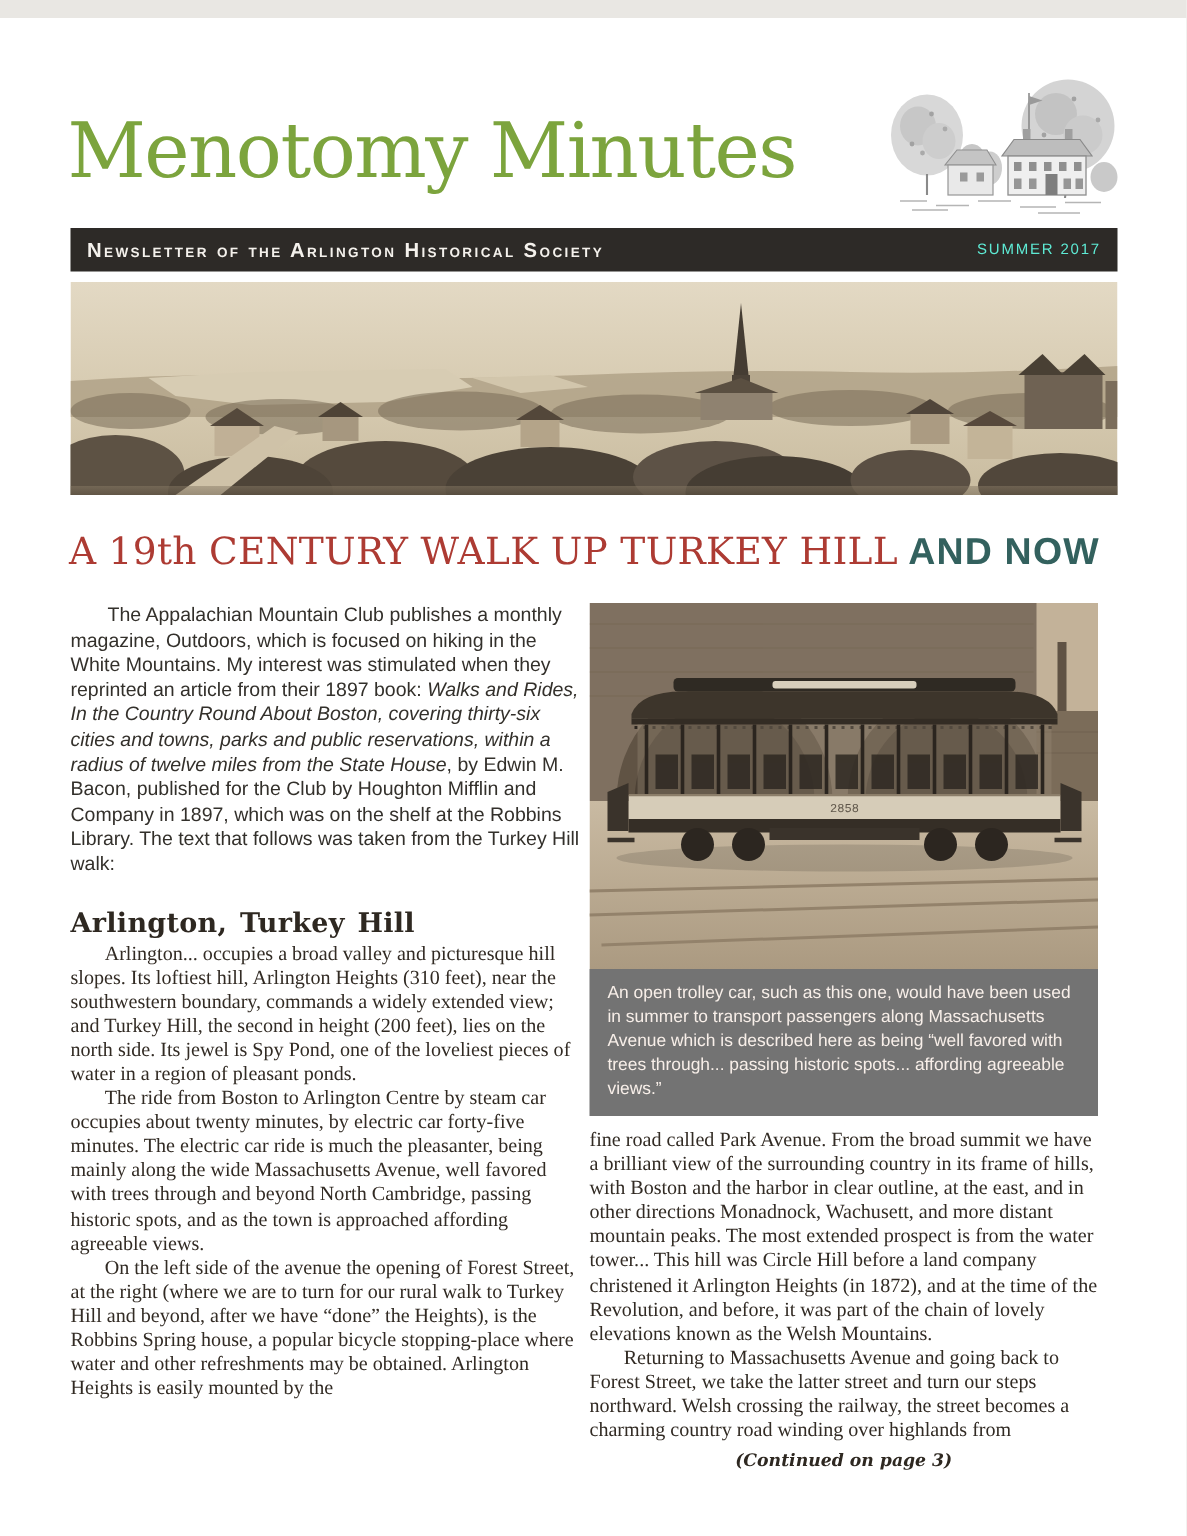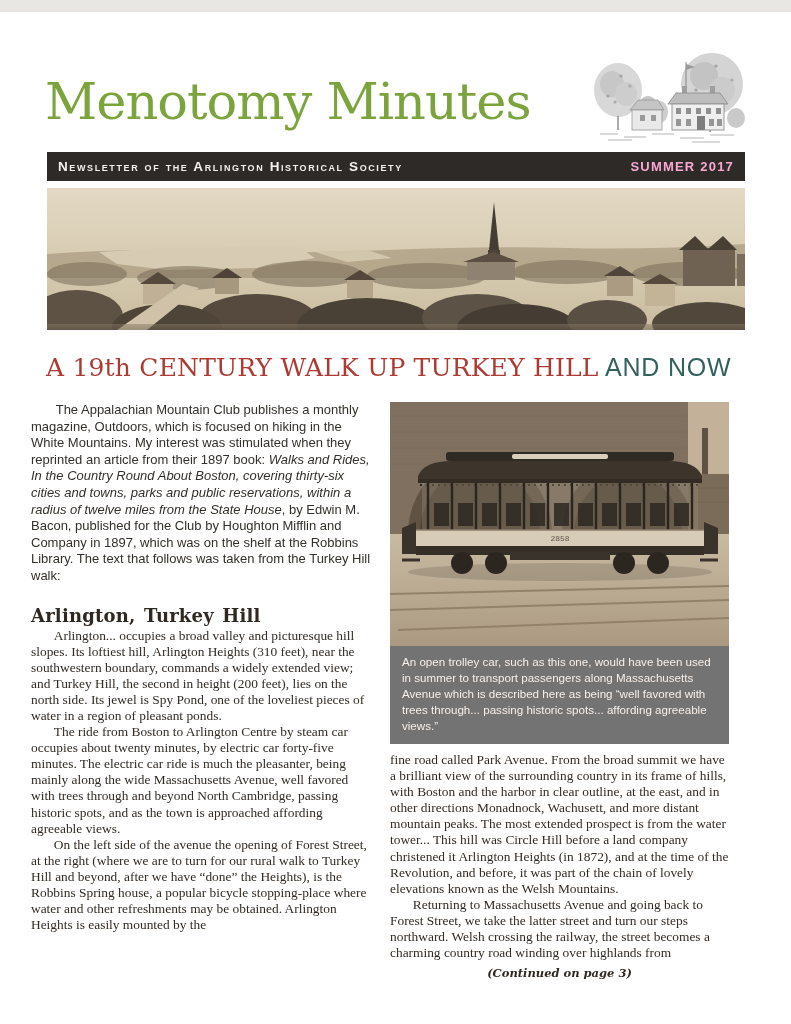--- a/index.html
+++ b/index.html
@@ -5,30 +5,30 @@
   html,body{margin:0;padding:0;background:#e9e7e3;}
   .page{position:relative;width:791px;height:1024px;background:#ffffff;margin:12px auto;overflow:hidden;
         font-family:"Liberation Sans",sans-serif;}
   
   .masthead-title{position:absolute;left:45px;top:60px;font-family:"DejaVu Serif",serif;
         font-size:51px;font-weight:500;letter-spacing:-1px;color:#7ca43d;white-space:nowrap;}
   .house-sketch{position:absolute;left:588px;top:38px;width:160px;height:100px;}
   .banner{position:absolute;left:47px;top:140px;width:698px;height:29px;background:#2d2a27;
         display:flex;justify-content:space-between;align-items:center;padding:0 11px;box-sizing:border-box;}
   .banner-left{color:#f4f1ec;font-size:13.5px;font-weight:600;letter-spacing:1.6px;font-variant:small-caps;}
-  .banner-right{color:#f9a8d4;font-size:13px;font-weight:700;letter-spacing:1.2px;}
+  .banner-right{color:#5eead4;font-size:10px;font-weight:400;letter-spacing:1.2px;}
   
   .panorama{position:absolute;left:47px;top:176px;width:698px;height:142px;display:block;}
   
   .headline{position:absolute;left:46px;top:341px;width:705px;white-space:nowrap;}
   .headline .red{font-family:"DejaVu Serif",serif;font-size:25px;color:#ad3b33;letter-spacing:0.2px;}
-  .headline .teal{font-family:"Liberation Sans",sans-serif;font-size:25px;font-weight:400;
+  .headline .teal{font-family:"Liberation Sans",sans-serif;font-size:25px;font-weight:700;
         color:#33615e;letter-spacing:0.8px;}
   
-  .columns{position:absolute;left:31px;top:390px;width:698px;display:flex;gap:17px;}
+  .columns{position:absolute;left:47px;top:390px;width:698px;display:flex;gap:4px;}
   .col-left{width:342px;}
   .col-right{width:339px;}
   .intro{margin:0;font-size:13px;line-height:16.6px;color:#33302b;text-indent:1.9em;}
   .intro .it{font-style:italic;}
   .section-heading{margin:20px 0 2px 0;font-family:"DejaVu Serif",serif;font-size:18px;
         font-weight:bold;color:#2e2821;letter-spacing:0.2px;word-spacing:2px;}
   .quoted{margin:0;font-family:"Liberation Serif",serif;font-size:13.4px;line-height:16.1px;
         color:#322b24;}
   .quoted.ind{text-indent:1.7em;}
   

